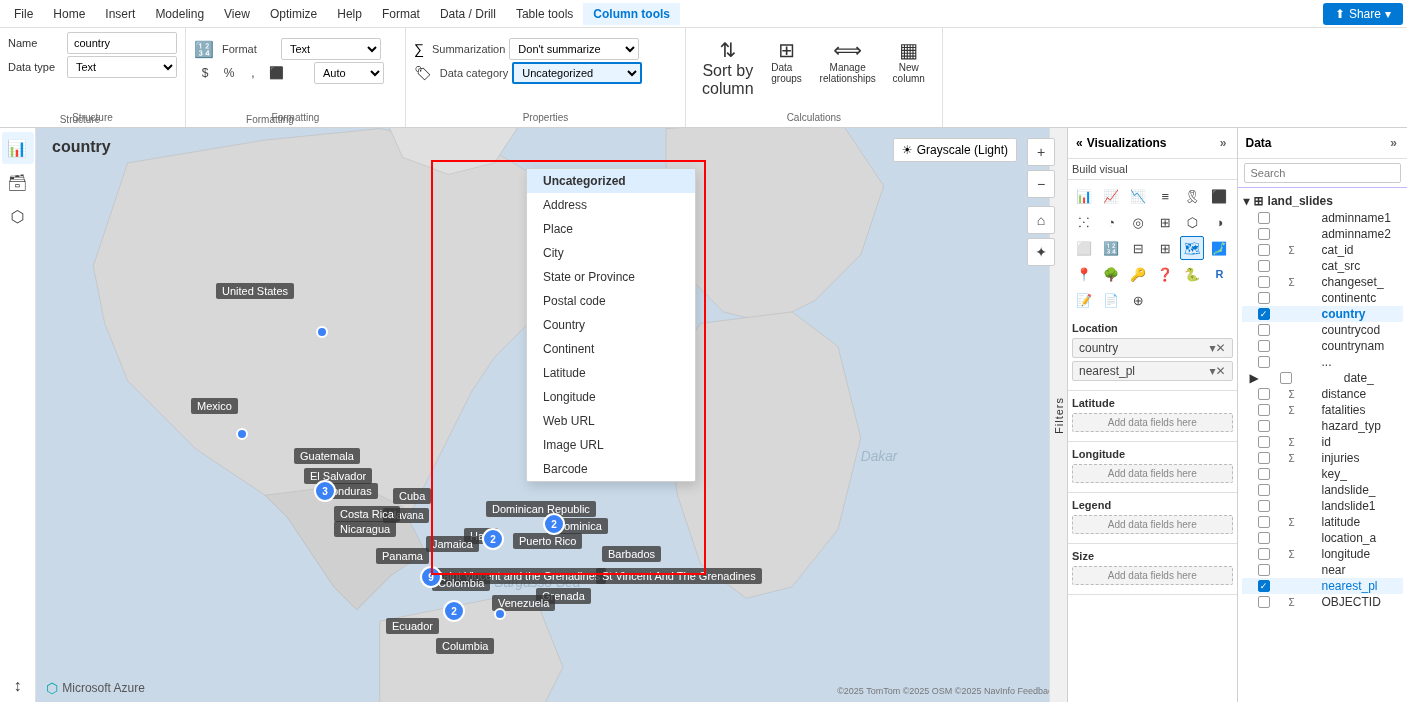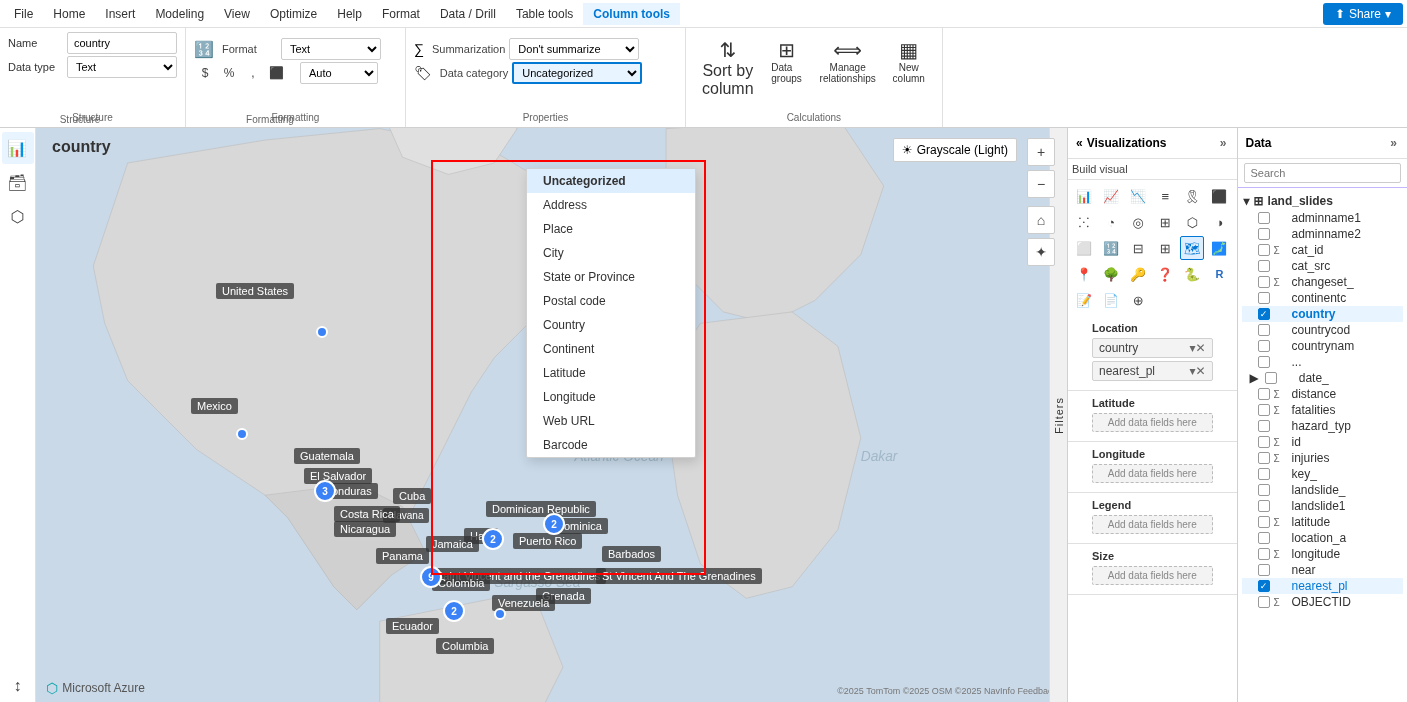--- a/index.html
+++ b/index.html
@@ -132,21 +132,21 @@
     .vis-icons-grid {
       display: grid; grid-template-columns: repeat(6, 1fr); gap: 2px; padding: 4px;
     }
     .vis-icon {
       width: 24px; height: 24px; display: flex; align-items: center; justify-content: center;
       cursor: pointer; border-radius: 2px; color: #444; font-size: 13px;
     }
     .vis-icon.active { background: #ddeeff; color: #0078d4; border: 1px solid #0078d4; }
 
     
-    .location-section { padding: 6px 24px; border-bottom: 1px solid #e0e0e0; }
+    .location-section { padding: 6px 4px; border-bottom: 1px solid #e0e0e0; }
     .location-title { font-size: 11px; font-weight: 600; color: #333; margin-bottom: 4px; }
     .location-field {
       display: flex; align-items: center; background: #f3f3f3; border: 1px solid #d0d0d0;
       border-radius: 2px; padding: 2px 6px; margin-bottom: 3px; font-size: 11px; color: #444;
     }
     .location-field .field-text { flex: 1; }
     .location-field .field-icon { cursor: pointer; color: #666; font-size: 12px; }
     .add-field {
       background: #f3f3f3; border: 1px dashed #bbb; border-radius: 2px;
       padding: 3px 6px; font-size: 10px; color: #888; text-align: center; margin-bottom: 3px;
@@ -160,21 +160,21 @@
       width: 100%; border: 1px solid #ccc; padding: 3px 6px;
       border-radius: 2px; font-size: 11px;
     }
     .data-tree { flex: 1; overflow-y: auto; padding: 4px; }
     .tree-group { margin-bottom: 2px; }
     .tree-group-header {
       display: flex; align-items: center; gap: 4px; padding: 2px 2px;
       cursor: pointer; font-size: 11px; font-weight: 600; color: #333;
     }
     .tree-item {
-      display: flex; align-items: center; gap: 4px; padding: 1px 4px 1px 16px;
+      display: flex; align-items: center; gap: 19px; padding: 1px 4px 1px 16px;
       font-size: 11px; color: #333; cursor: pointer;
     }
     .tree-item.checked { color: #0078d4; }
     .tree-item .check { width: 12px; height: 12px; border: 1px solid #999; border-radius: 2px; display: flex; align-items: center; justify-content: center; font-size: 9px; }
     .tree-item .check.on { background: #0078d4; border-color: #0078d4; color: #fff; }
     .tree-item .type-icon { font-size: 10px; color: #666; width: 14px; }
     .sigma { color: #555; }
 
     
     .dropdown-overlay {
@@ -246,21 +246,21 @@
         <option>Text</option>
       </select>
     </div>
     <div class="ribbon-row">
       <div class="format-icons">
         <span class="fmt-btn">$</span>
         <span class="fmt-btn">%</span>
         <span class="fmt-btn">,</span>
         <span class="fmt-btn">⬛</span>
       </div>
-      <select class="ribbon-select" style="width:78px; margin-left:8px;">
+      <select class="ribbon-select" style="width:70px; margin-left:22px;">
         <option>Auto</option>
       </select>
     </div>
     <div class="ribbon-section-label">Formatting</div>
   </div>
 
   <div class="ribbon-section" style="min-width:280px; padding-bottom:18px;">
     <div class="ribbon-row" style="margin-top:6px;">
       <span style="font-size:14px; margin-right:4px;">∑</span>
       <span class="ribbon-label">Summarization</span>
@@ -426,20 +426,21 @@
       <div class="dropdown-item">Address</div>
       <div class="dropdown-item">Place</div>
       <div class="dropdown-item">City</div>
       <div class="dropdown-item">State or Province</div>
       <div class="dropdown-item">Postal code</div>
       <div class="dropdown-item">Country</div>
       <div class="dropdown-item">Continent</div>
       <div class="dropdown-item">Latitude</div>
       <div class="dropdown-item">Longitude</div>
       <div class="dropdown-item">Web URL</div>
+      <div class="dropdown-item">Image URL</div>
       <div class="dropdown-item">Barcode</div>
     </div>
     
     <div class="red-border" style="top:32px; left:395px; width:275px; height:415px;"></div>
 
   </div>
 
   <div class="right-panels">
 
     <div class="visualizations-panel">

